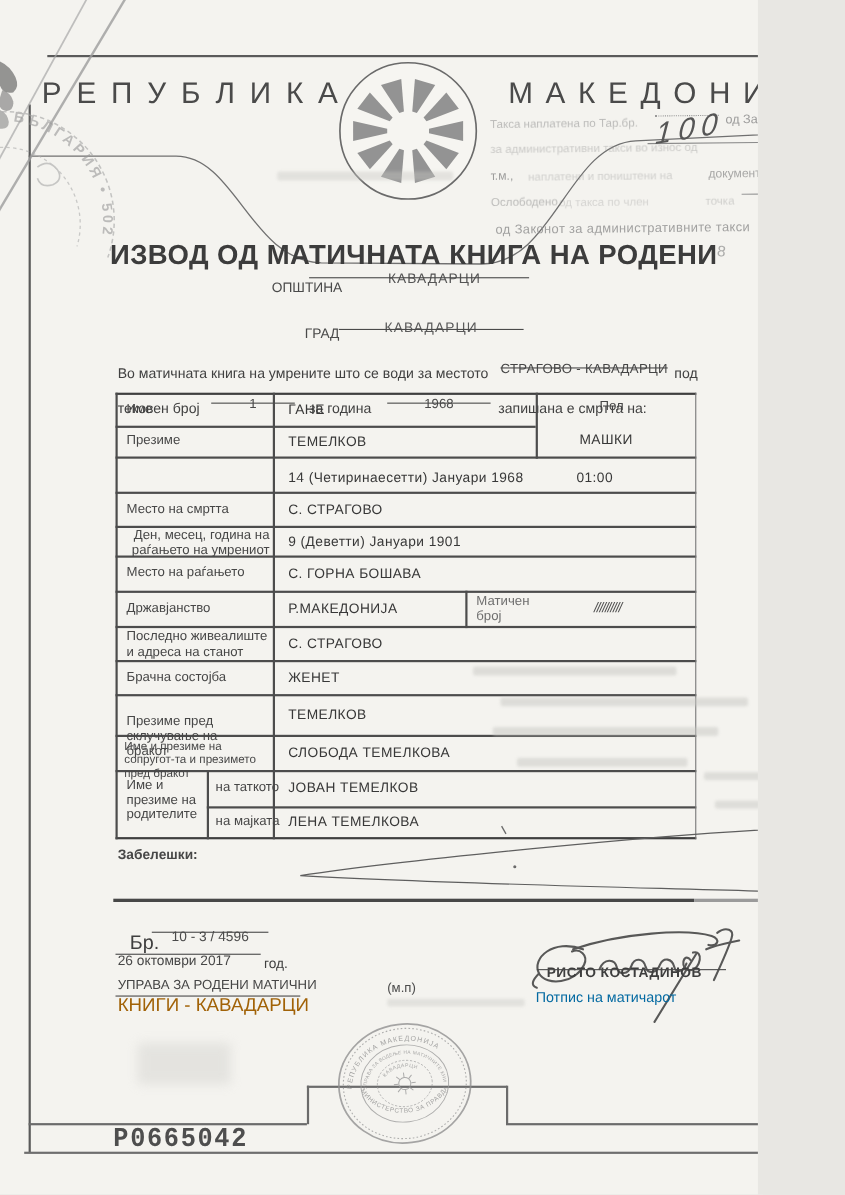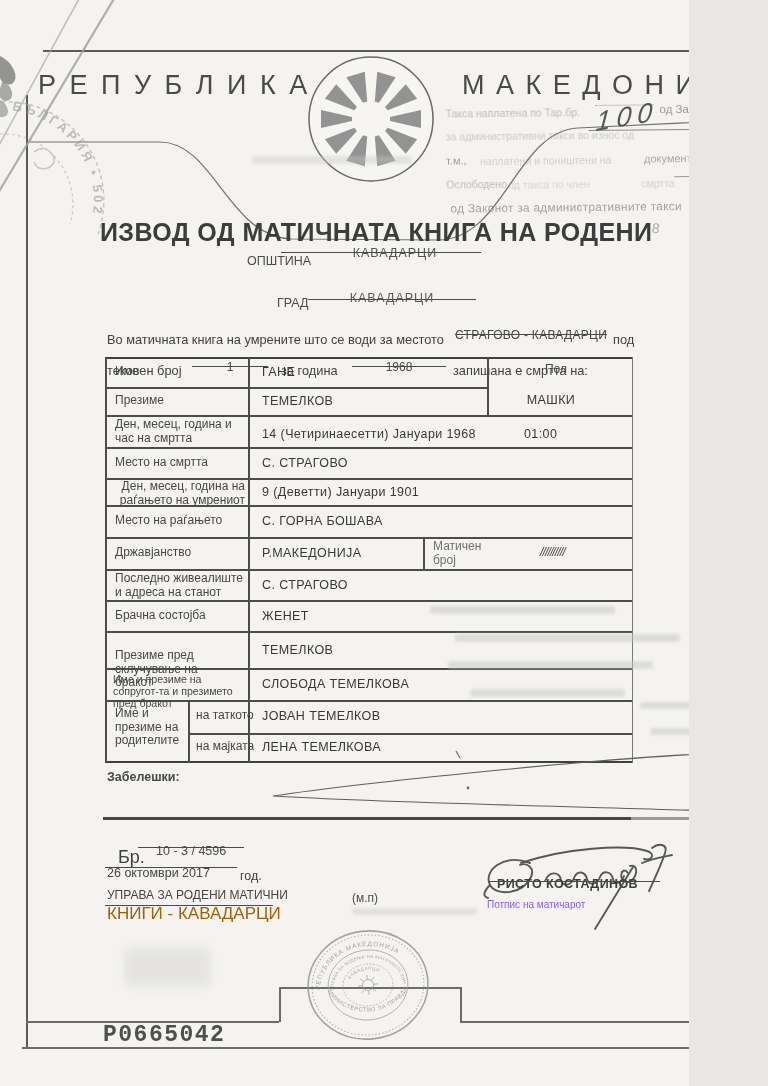--- a/index.html
+++ b/index.html
@@ -61,21 +61,21 @@
     <span class="t faded" style="left:214px;top:0;font-size:11.5px;opacity:.85;">од Законот</span>
     <span class="t faded blurry" style="left:0;top:25px;font-size:10.5px;opacity:.4;">за административни такси во износ од</span>
     <span class="uline" style="left:143px;top:26px;width:108px;border-bottom:1.2px solid #8a8a8a;"></span>
     <span class="t" style="left:150px;top:-2px;font-size:27px;font-style:italic;color:#565656;letter-spacing:6px;transform:rotate(-9deg) skewX(-14deg);">100</span>
     <span class="t faded" style="left:258px;top:23px;font-size:11.5px;opacity:.8;">ден.</span>
     <span class="t faded" style="left:0;top:49px;font-size:11px;opacity:.85;">т.м.,</span>
     <span class="t faded blurry" style="left:34px;top:50px;font-size:10.5px;opacity:.35;">наплатени и поништени на</span>
     <span class="t faded" style="left:198px;top:49px;font-size:11px;opacity:.75;">документот.</span>
     <span class="t faded blurry" style="left:0;top:73px;font-size:10.5px;opacity:.55;">Ослободено</span>
     <span class="t faded blurry" style="left:62px;top:74px;font-size:10.5px;opacity:.3;">од такса по член</span>
-    <span class="t faded blurry" style="left:195px;top:74px;font-size:10.5px;opacity:.35;">смртта</span>
+    <span class="t faded blurry" style="left:195px;top:74px;font-size:10.5px;opacity:.35;">точка</span>
     <span class="uline" style="left:228px;top:73px;width:55px;border-bottom:1px solid #9a9a9a;"></span>
     <span class="t faded" style="left:4px;top:96px;font-size:11.8px;opacity:.8;letter-spacing:.3px;">од Законот за административните такси</span>
   </div>
 
   <svg style="left:0;top:0;" width="200" height="260" viewBox="0 0 200 260">
     <line x1="-6" y1="200" x2="118" y2="-8" stroke="#9d9d9d" stroke-width="2.2" opacity=".8"></line>
     <line x1="-8" y1="158" x2="86" y2="-14" stroke="#a8a8a8" stroke-width="1.6" opacity=".7"></line>
     <path d="M0,56 q9,4 14,14 q4,9 -2,14 q-9,2 -12,-6 Z" fill="#6b6b6b" opacity=".7"></path>
     <path d="M2,82 q8,2 10,10 q1,8 -6,9 q-7,-1 -7,-9 Z" fill="#777" opacity=".6"></path>
     <path d="M0,100 q7,3 8,11 q0,7 -8,6 Z" fill="#7d7d7d" opacity=".55"></path>
@@ -138,21 +138,20 @@
   <div class="vl" style="left:188px;top:700px;width:1.6px;height:63px;"></div>
 
   <div class="t lbl" style="left:115px;top:365px;">Име</div>
   <div class="t val" style="left:262px;top:365px;">ГАНЕ</div>
   <div class="t lbl" style="left:487px;top:363px;width:138px;text-align:center;">Пол</div>
   <div class="t val" style="left:487px;top:393px;width:128px;text-align:center;">МАШКИ</div>
 
   <div class="t lbl" style="left:115px;top:394px;">Презиме</div>
   <div class="t val" style="left:262px;top:394px;">ТЕМЕЛКОВ</div>
 
-  <div class="t lbl w" style="left:115px;top:418px;width:126px;">Ден, месец, година и час на смртта</div>
   <div class="t val" style="left:262px;top:427px;">14 (Четиринаесетти) Јануари 1968</div>
   <div class="t val" style="left:524px;top:427px;">01:00</div>
 
   <div class="t lbl" style="left:115px;top:456px;">Место на смртта</div>
   <div class="t val" style="left:262px;top:456px;">С. СТРАГОВО</div>
 
   <div class="t lbl w" style="left:115px;top:480px;width:130px;text-align:right;">Ден, месец, година на раѓањето на умрениот</div>
   <div class="t val" style="left:262px;top:485px;">9 (Деветти) Јануари 1901</div>
 
   <div class="t lbl" style="left:115px;top:514px;">Место на раѓањето</div>
@@ -213,21 +212,21 @@
       <path d="M 46 30 C 90 15, 150 11, 172 18 C 181 21, 177 28, 169 26"></path>
       <path d="M 70 48 C 74 38, 84 38, 86 47 C 88 54, 96 53, 99 45 C 102 37, 110 38, 112 46 C 114 53, 122 52, 125 44 C 128 37, 136 38, 138 46 C 139 52, 146 51, 149 43"></path>
       <path d="M 153 40 C 146 31, 142 50, 153 49 C 162 48, 165 30, 155 33"></path>
       <path d="M 158 34 L 120 96"></path>
       <path d="M 177 15 C 185 9, 193 12, 190 20 C 187 30, 180 45, 174 58"></path>
       <path d="M 167 30 C 176 26, 188 24, 197 22"></path>
     </g>
   </svg>
   <div class="t" style="left:497px;top:877px;font-size:12.5px;font-weight:bold;color:#3d3d3d;letter-spacing:.4px;">РИСТО КОСТАДИНОВ</div>
   <div class="uline" style="left:488px;top:881px;width:172px;border-bottom-width:1.6px;"></div>
-  <div class="t" style="left:487px;top:899px;font-size:10px;color:#8b5cf6;">Потпис на матичарот</div>
+  <div class="t" style="left:487px;top:899px;font-size:13px;color:#0369a1;">Потпис на матичарот</div>
 
   <div class="ghost" style="left:430px;top:606px;width:185px;height:8px;"></div>
   <div class="ghost" style="left:455px;top:634px;width:225px;height:8px;"></div>
   <div class="ghost" style="left:448px;top:661px;width:205px;height:8px;"></div>
   <div class="ghost" style="left:470px;top:689px;width:155px;height:8px;"></div>
   <div class="ghost" style="left:640px;top:702px;width:82px;height:7px;"></div>
   <div class="ghost" style="left:650px;top:728px;width:58px;height:7px;"></div>
   <div class="ghost" style="left:252px;top:156px;width:160px;height:8px;opacity:.4;"></div>
   <div class="ghost" style="left:352px;top:908px;width:125px;height:7px;opacity:.4;"></div>
   <div class="ghost" style="left:125px;top:948px;width:85px;height:38px;opacity:.35;filter:blur(5px);"></div>

